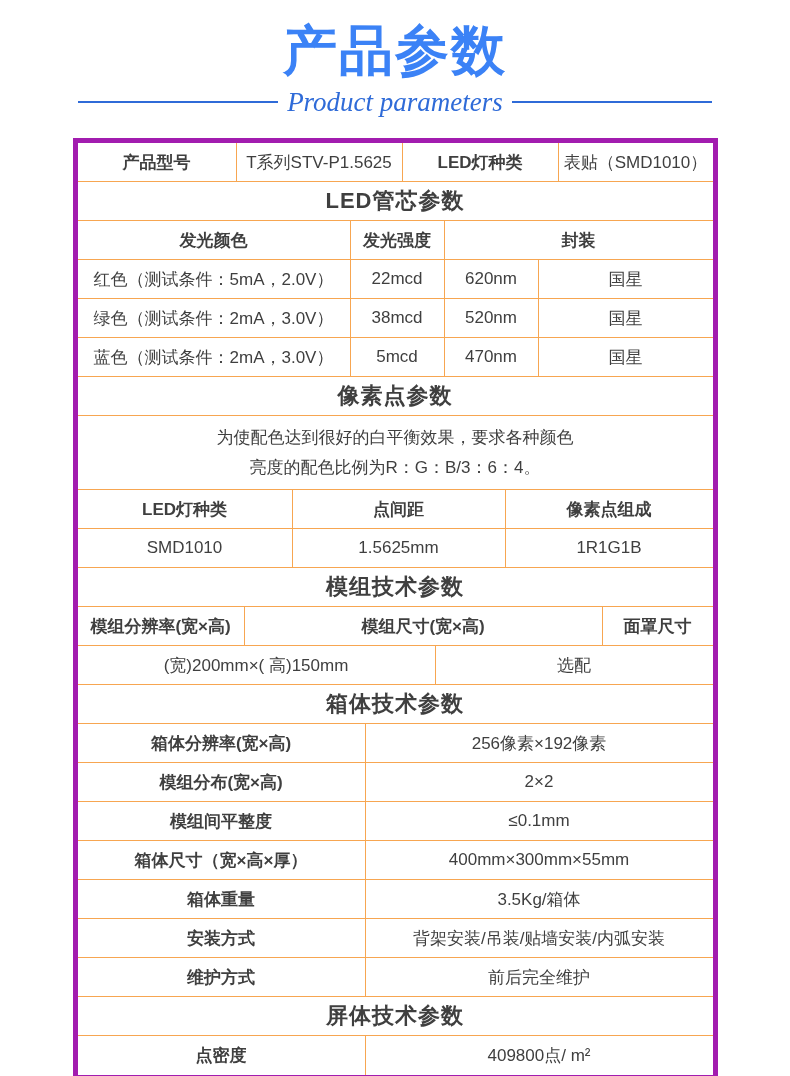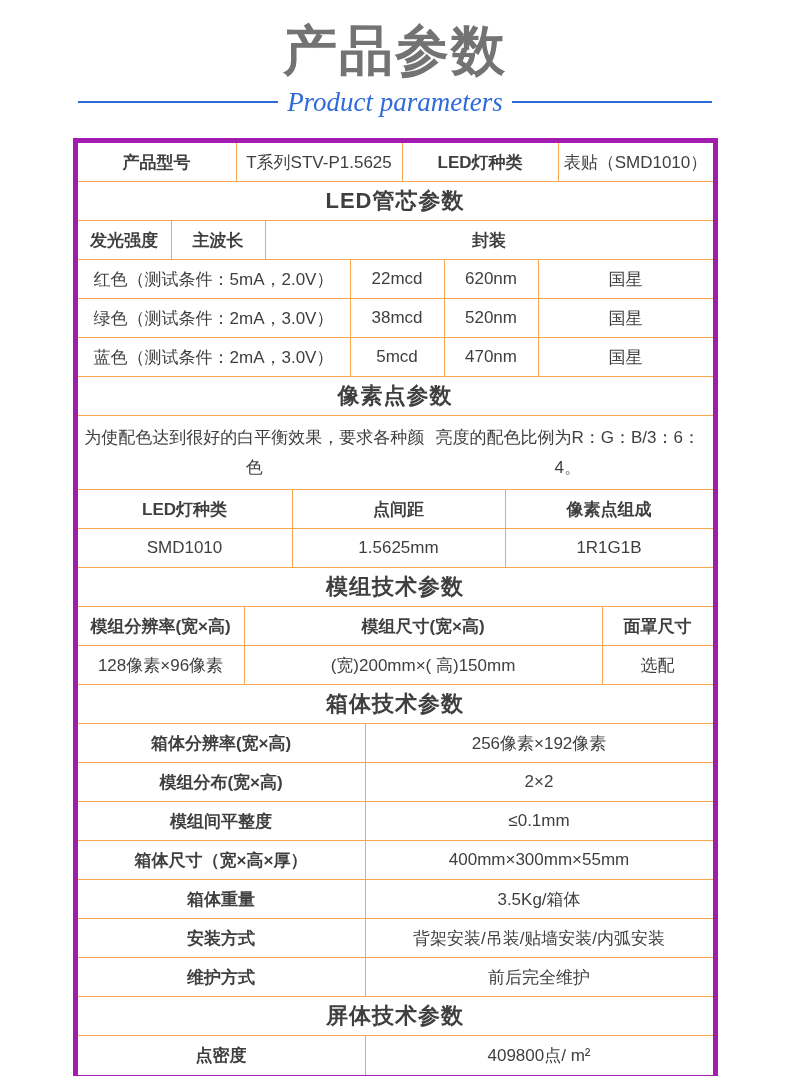--- a/index.html
+++ b/index.html
@@ -4,21 +4,21 @@
 <style>
   html,body{margin:0;padding:0}
   body{
     width:790px;height:1076px;overflow:hidden;background:#ffffff;
     font-family:"Liberation Sans","DejaVu Sans",sans-serif;color:#3f3f3f;
   }
   
   .hd{width:790px}
   .hd h1{
     margin:20px 0 0;text-align:center;font-weight:bold;
-    font-size:54px;line-height:60px;color:#737373;letter-spacing:2px;
+    font-size:54px;line-height:60px;color:#3b82f6;letter-spacing:2px;
   }
   .sub{display:flex;align-items:center;justify-content:center;gap:9px;margin-top:6px;height:32px}
   .hline{width:200px;height:2px;background:#2f6bd8}
   .subtext{
     font-family:"Liberation Serif","DejaVu Serif",serif;font-style:italic;
     font-size:27px;color:#2f6bd8;
   }
   
   .ptable{
     width:645px;margin:20px auto 0;border:5px solid #a21caf;box-sizing:border-box;
@@ -28,21 +28,21 @@
   .tr:last-child{border-bottom:none}
   .td{
     display:flex;align-items:center;justify-content:center;
     border-right:1px solid #f7a651;box-sizing:border-box;
     font-size:17px;text-align:center;padding:0 4px;overflow:hidden;white-space:nowrap;
   }
   .td:last-child{border-right:none}
   .b{font-weight:bold}
   .section .td{font-size:22px;font-weight:bold;letter-spacing:1px}
   .tr.note{height:74px}
-  .note .td{flex-direction:row;justify-content:center;line-height:30px;white-space:normal}
+  .note .td{flex-direction:column;justify-content:center;line-height:30px;white-space:normal}
   
   .fx{flex:1}
   .a0{width:159px}.a1{width:166px}.a2{width:156px}
   .b0{width:273px}.b1{width:94px}.b2{width:94px}
   .c0{width:215px}.c1{width:213px}
   .d0{width:167px}.d1{width:358px}
   .e0{width:288px}
 </style>
 </head>
 <body>
@@ -65,22 +65,22 @@
       <div class="td a1">T系列STV-P1.5625</div>
       <div class="td b a2">LED灯种类</div>
       <div class="td fx">表贴（SMD1010）</div>
     </div>
 
     <div class="tr section">
       <div class="td fx">LED管芯参数</div>
     </div>
 
     <div class="tr">
+      <div class="td b b0">发光颜色</div>
       <div class="td b b1">发光强度</div>
-      <div class="td b b2">主波长</div>
       <div class="td b fx">封装</div>
     </div>
 
     <div class="tr">
       <div class="td b0">红色（测试条件：5mA，2.0V）</div>
       <div class="td b1">22mcd</div>
       <div class="td b2">620nm</div>
       <div class="td fx">国星</div>
     </div>
 
@@ -125,21 +125,20 @@
       <div class="td fx">模组技术参数</div>
     </div>
 
     <div class="tr">
       <div class="td b d0">模组分辨率(宽×高)</div>
       <div class="td b d1">模组尺寸(宽×高)</div>
       <div class="td b fx">面罩尺寸</div>
     </div>
 
     <div class="tr">
-      <div class="td d0">128像素×96像素</div>
       <div class="td d1">(宽)200mm×( 高)150mm</div>
       <div class="td fx">选配</div>
     </div>
 
     <div class="tr section">
       <div class="td fx">箱体技术参数</div>
     </div>
 
     <div class="tr">
       <div class="td b e0">箱体分辨率(宽×高)</div>

